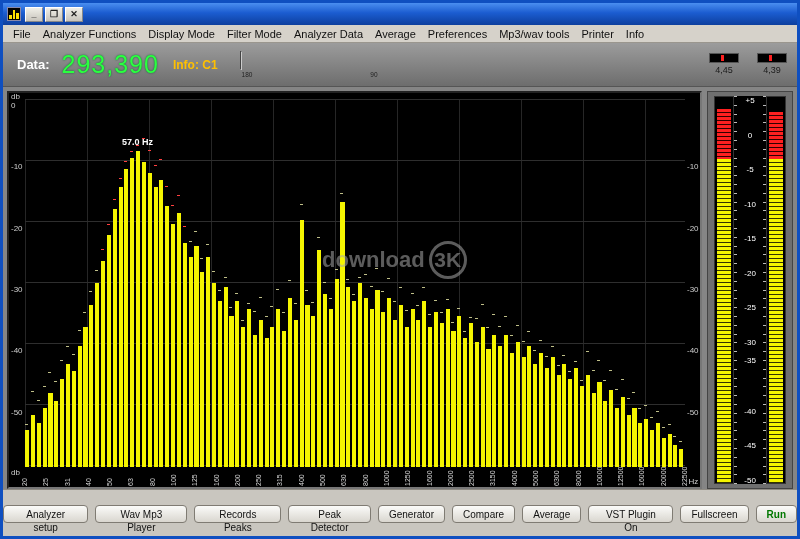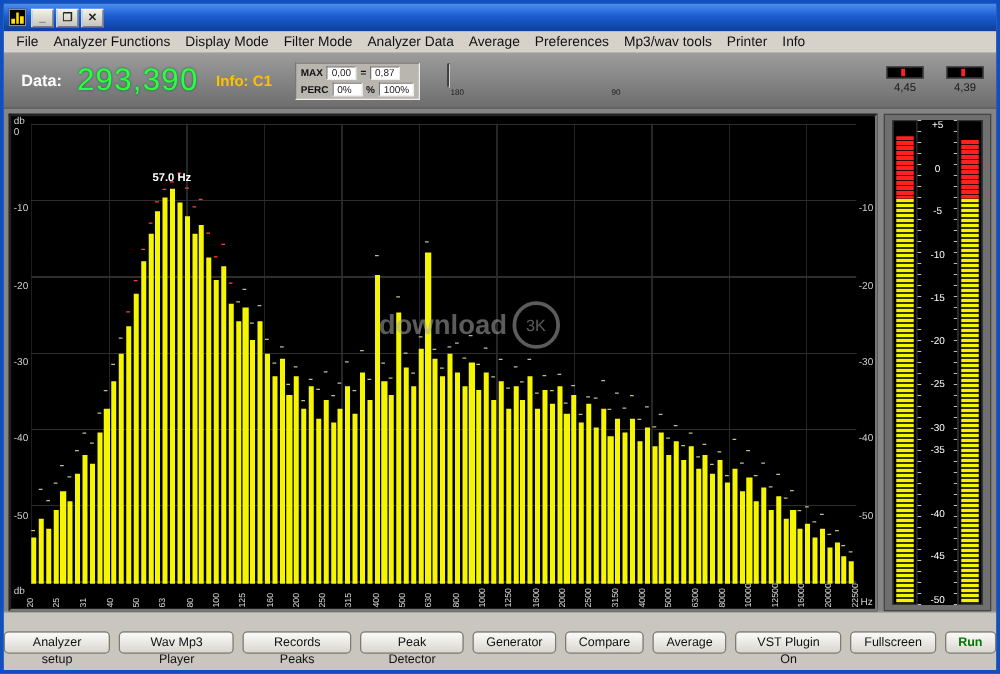--- a/index.html
+++ b/index.html
@@ -38,23 +38,23 @@
   .main{display:flex;padding:4px 4px 0 4px;gap:5px;height:402px;}
   .spectrum-panel{position:relative;width:697px;height:398px;background:#000;border:2px inset #777;}
   .plot{position:absolute;left:16px;top:6px;width:660px;height:368px;
     background-image:repeating-linear-gradient(180deg,#2e2e2e 0 1px,transparent 1px 61px),repeating-linear-gradient(90deg,#262626 0 1px,transparent 1px 62px);}
   .bars{position:absolute;left:0;bottom:0;width:100%;height:100%;}
   .bar{position:absolute;bottom:0;background:#f5f500;}
   .dot{position:absolute;width:3px;height:1px;}
   .db-lab{position:absolute;font-size:8px;color:#cfcfcf;}
   .freq-lab{position:absolute;bottom:1px;font-size:7px;color:#d8d8d8;writing-mode:vertical-rl;transform:rotate(180deg);height:22px;overflow:visible;line-height:1;}
   .peak-freq{position:absolute;font-size:9px;font-weight:bold;color:#fff;white-space:nowrap;}
-  .watermark{position:absolute;left:294px;top:148px;display:flex;align-items:center;gap:4px;opacity:.55;pointer-events:none;}
+  .watermark{position:absolute;left:313px;top:148px;display:flex;align-items:center;gap:4px;opacity:.55;pointer-events:none;}
   .wm-text{font-size:22px;font-weight:bold;color:#a8a8a8;}
-  .wm-circle{width:38px;height:38px;border:3px solid #a8a8a8;border-radius:50%;display:flex;align-items:center;justify-content:center;font-size:13px;font-weight:normal;color:#a8a8a8;}
+  .wm-circle{width:38px;height:38px;border:3px solid #a8a8a8;border-radius:50%;display:flex;align-items:center;justify-content:center;font-size:21px;font-weight:bold;color:#a8a8a8;}
   
   .vu-panel{position:relative;width:86px;height:398px;background:#6f6f6f;border:1px solid #444;display:flex;justify-content:center;gap:0;padding:4px 2px;}
   .vu-meter{position:relative;width:20px;height:388px;background:#000;border:1px solid #333;overflow:hidden;}
   .vu-red{position:absolute;left:2px;right:2px;background:repeating-linear-gradient(180deg,#ff2020 0 3px,#300 3px 4px);}
   .vu-yel{position:absolute;left:2px;right:2px;background:repeating-linear-gradient(180deg,#f5f500 0 3px,#330 3px 4px);}
   .vu-scale{position:relative;width:32px;height:388px;background:#000;}
   .vu-lab{position:absolute;width:100%;text-align:center;font-size:8px;color:#fff;transform:translateY(-50%);}
   .vu-ticks{position:absolute;top:0;bottom:0;width:3px;background:repeating-linear-gradient(180deg,#bbb 0 1px,transparent 1px 8.8px);}
   .vu-ticks.l{left:0}.vu-ticks.r{right:0}
   
@@ -92,34 +92,20 @@
       <span class="menu-item">Printer</span>
       <span class="menu-item">Info</span>
     </div>
 
   <div class="infobar">
     <span class="peak-label">Data:</span>
     <span class="peak-value">293,390</span>
     <span class="note-wrap">
       <span>Info:</span>
       <span>C1</span>
-    </span>
-    <span class="maxperc">
-      <span class="mp-row">
-        <span>MAX</span>
-        <span class="mp-box">0,00</span>
-        <span>=</span>
-        <span class="mp-box">0,87</span>
-      </span>
-      <span class="mp-row">
-        <span>PERC</span>
-        <span class="mp-box">0%</span>
-        <span>%</span>
-        <span class="mp-box">100%</span>
-      </span>
     </span>
     <span class="hmeter-wrap">
       <span class="hmeter"><span class="ticks"></span><span class="green"></span></span>
       <span class="hm-lab l">180</span>
       <span class="hm-lab r">90</span>
     </span>
     <span class="readouts">
       <span class="readout">
         <span class="ro-box">
             <i></i>

